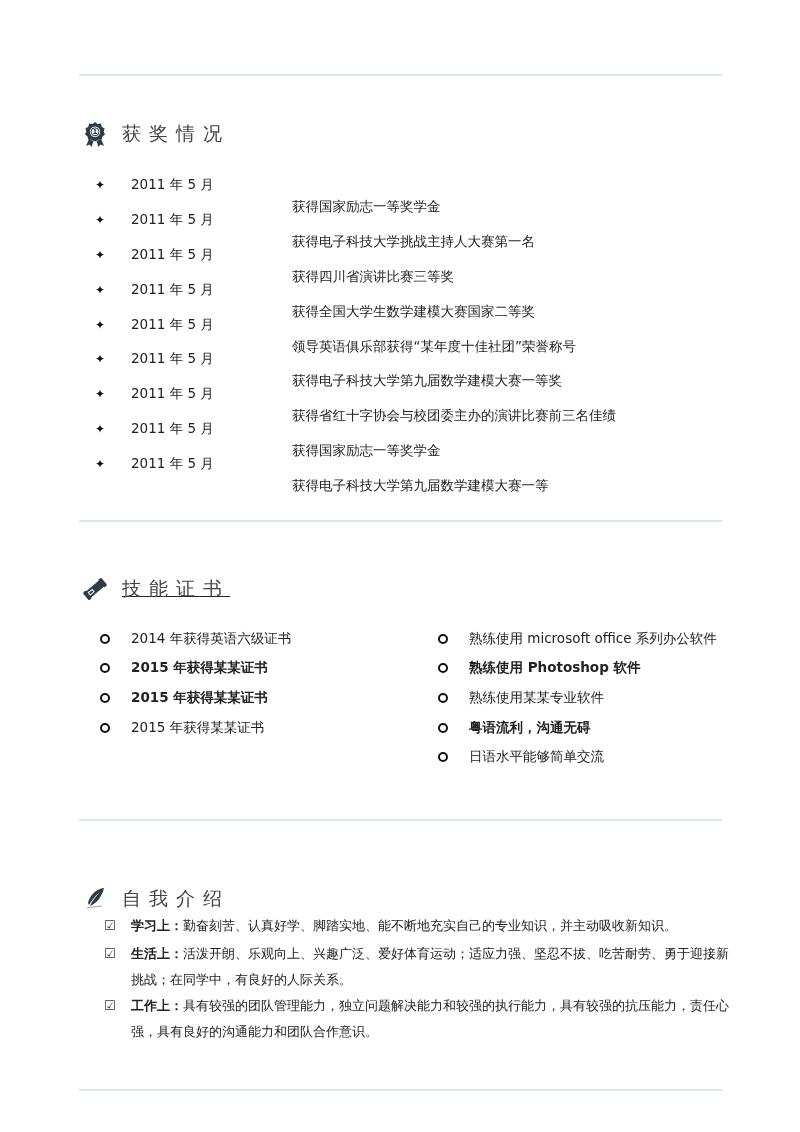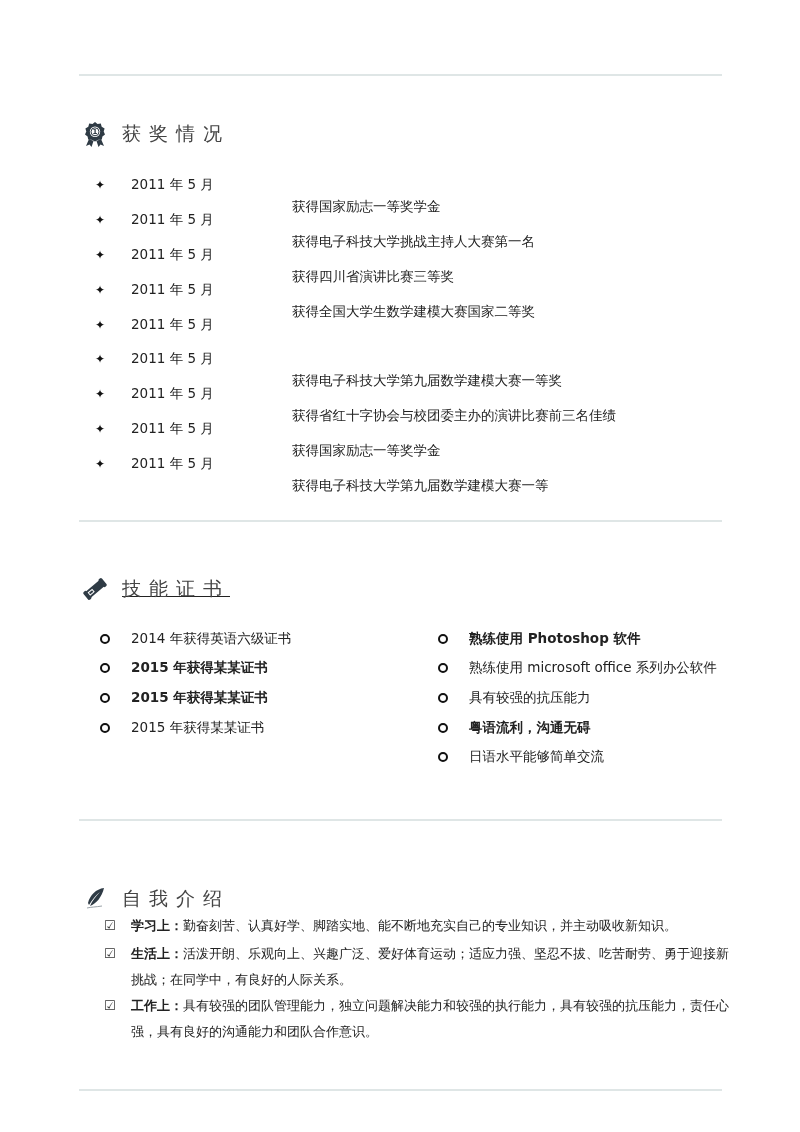--- a/index.html
+++ b/index.html
@@ -75,20 +75,21 @@
       <span class="desc">获得四川省演讲比赛三等奖</span>
     </div>
   <div class="award-row">
       <span class="star">✦</span>
       <span class="date">2011 年 5 月</span>
       <span class="desc">获得全国大学生数学建模大赛国家二等奖</span>
     </div>
   <div class="award-row">
       <span class="star">✦</span>
       <span class="date">2011 年 5 月</span>
+      <span class="desc">领导英语俱乐部获得“某年度十佳社团”荣誉称号</span>
     </div>
   <div class="award-row">
       <span class="star">✦</span>
       <span class="date">2011 年 5 月</span>
       <span class="desc">获得电子科技大学第九届数学建模大赛一等奖</span>
     </div>
   <div class="award-row">
       <span class="star">✦</span>
       <span class="date">2011 年 5 月</span>
       <span class="desc">获得省红十字协会与校团委主办的演讲比赛前三名佳绩</span>
@@ -135,31 +136,31 @@
     <div class="skill-row bold">
         <span class="bullet"></span>
         <span>2015 年获得某某证书</span>
       </div>
     <div class="skill-row">
         <span class="bullet"></span>
         <span>2015 年获得某某证书</span>
       </div>
   </div>
   <div class="col">
+    <div class="skill-row">
+        <span class="bullet"></span>
+        <span>熟练使用 microsoft office 系列办公软件</span>
+      </div>
     <div class="skill-row bold">
         <span class="bullet"></span>
         <span>熟练使用 Photoshop 软件</span>
       </div>
     <div class="skill-row">
         <span class="bullet"></span>
-        <span>熟练使用 microsoft office 系列办公软件</span>
-      </div>
-    <div class="skill-row">
-        <span class="bullet"></span>
-        <span>具有较强的抗压能力</span>
+        <span>熟练使用某某专业软件</span>
       </div>
     <div class="skill-row bold">
         <span class="bullet"></span>
         <span>粤语流利，沟通无碍</span>
       </div>
     <div class="skill-row">
         <span class="bullet"></span>
         <span>日语水平能够简单交流</span>
       </div>
   </div>

